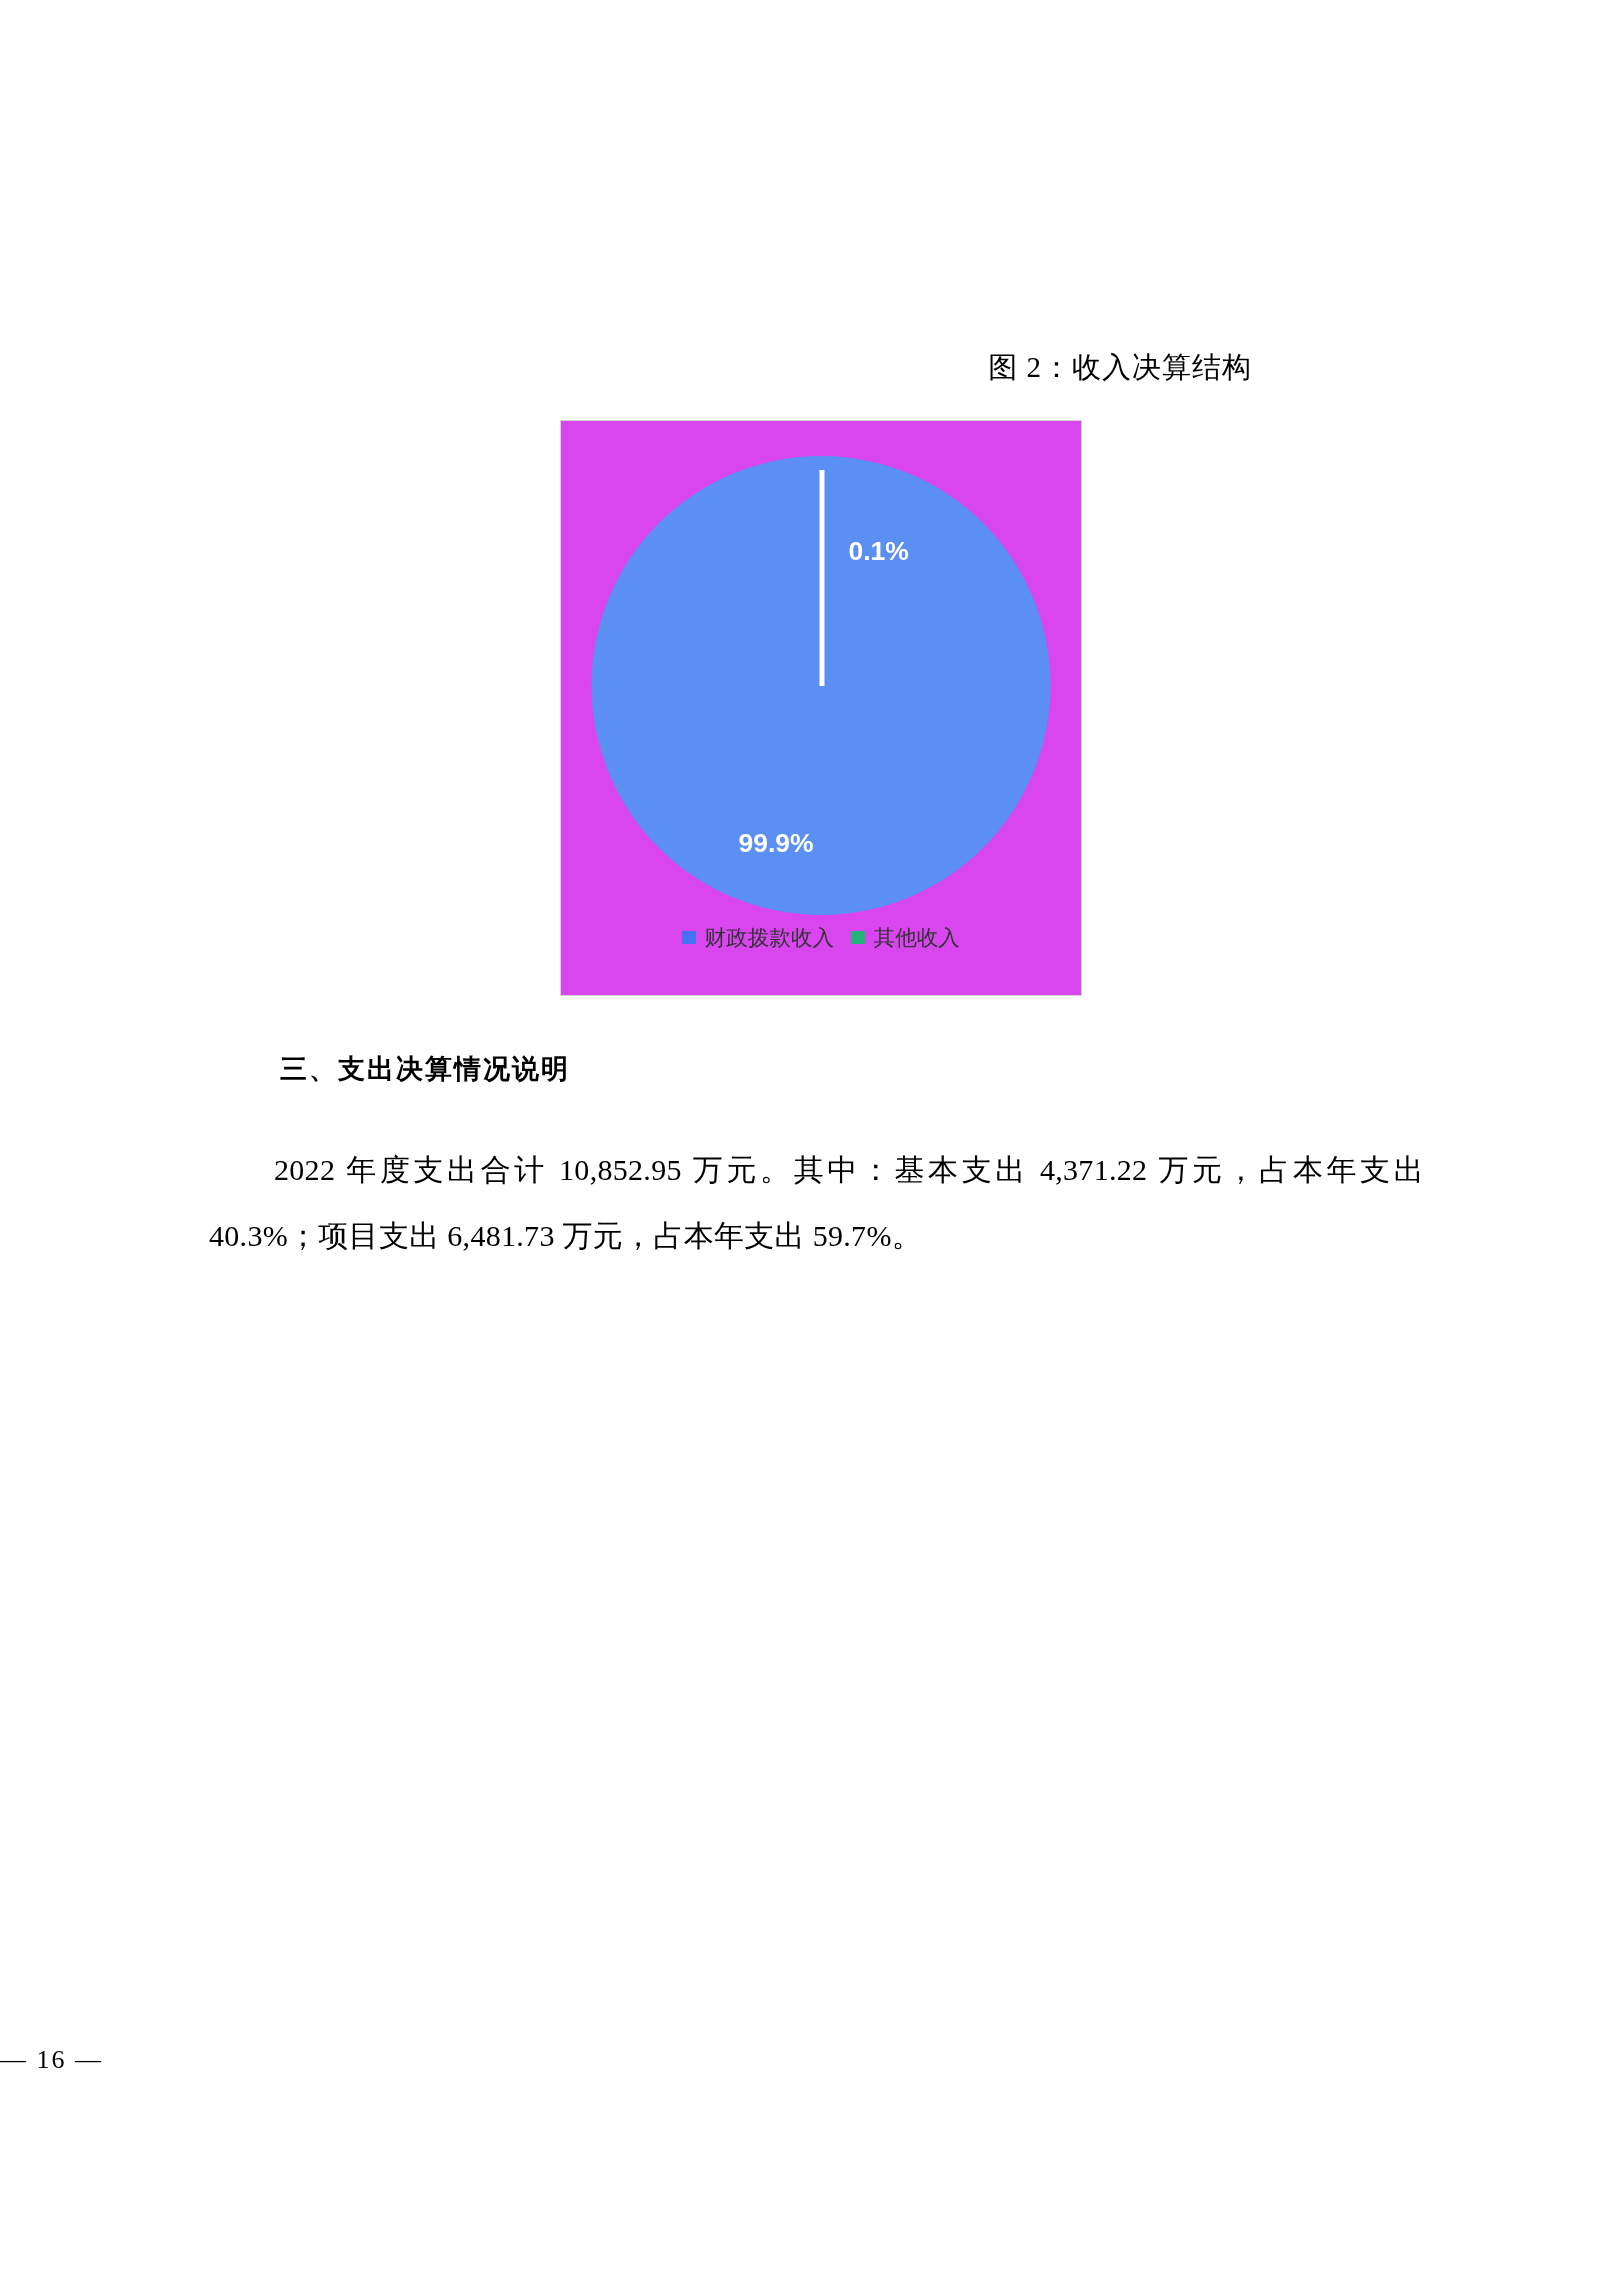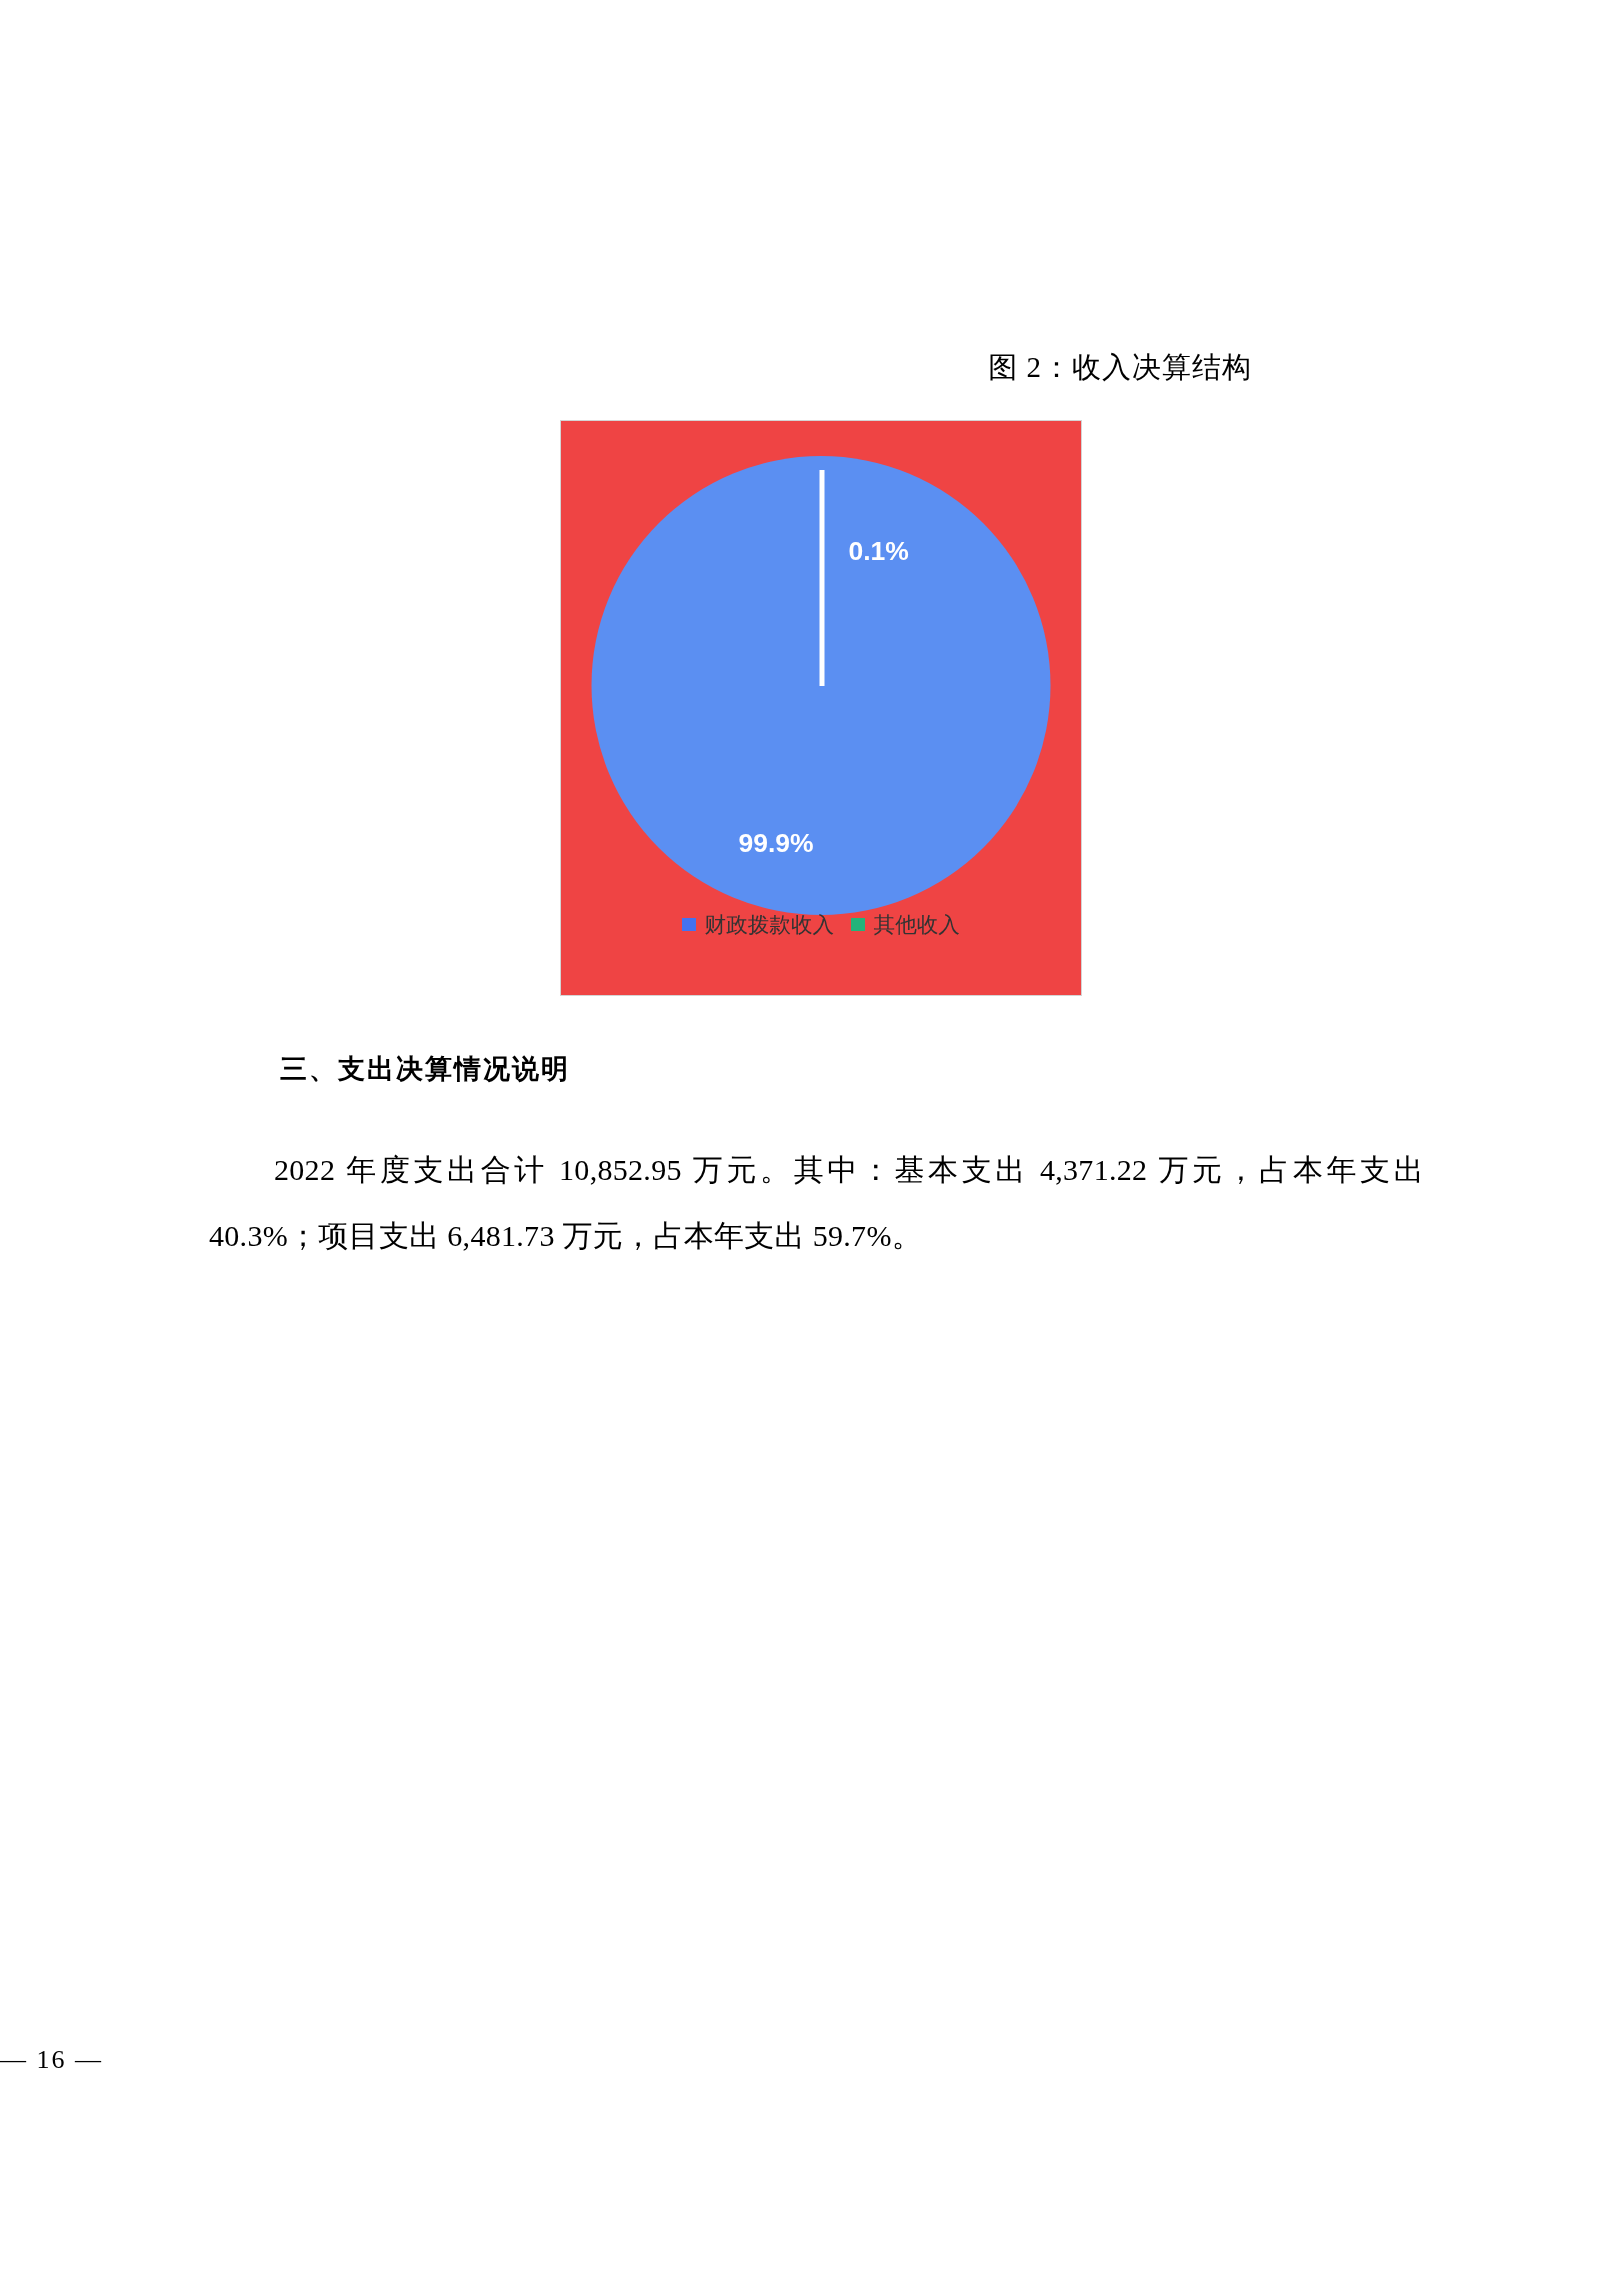--- a/index.html
+++ b/index.html
@@ -88,21 +88,21 @@
   }
 
   
   #chart-income {
     position: absolute;
     left: 560px;
     top: 420px;
     width: 522px;
     height: 576px;
     border: 1px solid #d4d4d4;
-    background: #ef4444;
+    background: #d946ef;
     box-sizing: border-box;
   }
   #chart-income .pie-wrap {
     position: absolute;
     left: 50%;
     top: 35px;
     transform: translateX(-50%);
     width: 459px;
     height: 459px;
   }
@@ -134,21 +134,21 @@
     left: 257px;
     top: 80px;
   }
   #chart-income .lbl-big {
     left: 147px;
     top: 372px;
   }
   #chart-income .legend {
     position: absolute;
     left: 0;
-    bottom: 56px;
+    bottom: 43px;
     width: 100%;
     display: flex;
     justify-content: center;
     gap: 17px;
     font-family: "Liberation Sans", sans-serif;
     font-size: 21.6px;
     color: #333333;
   }
   #chart-income .legend .item {
     display: flex;

